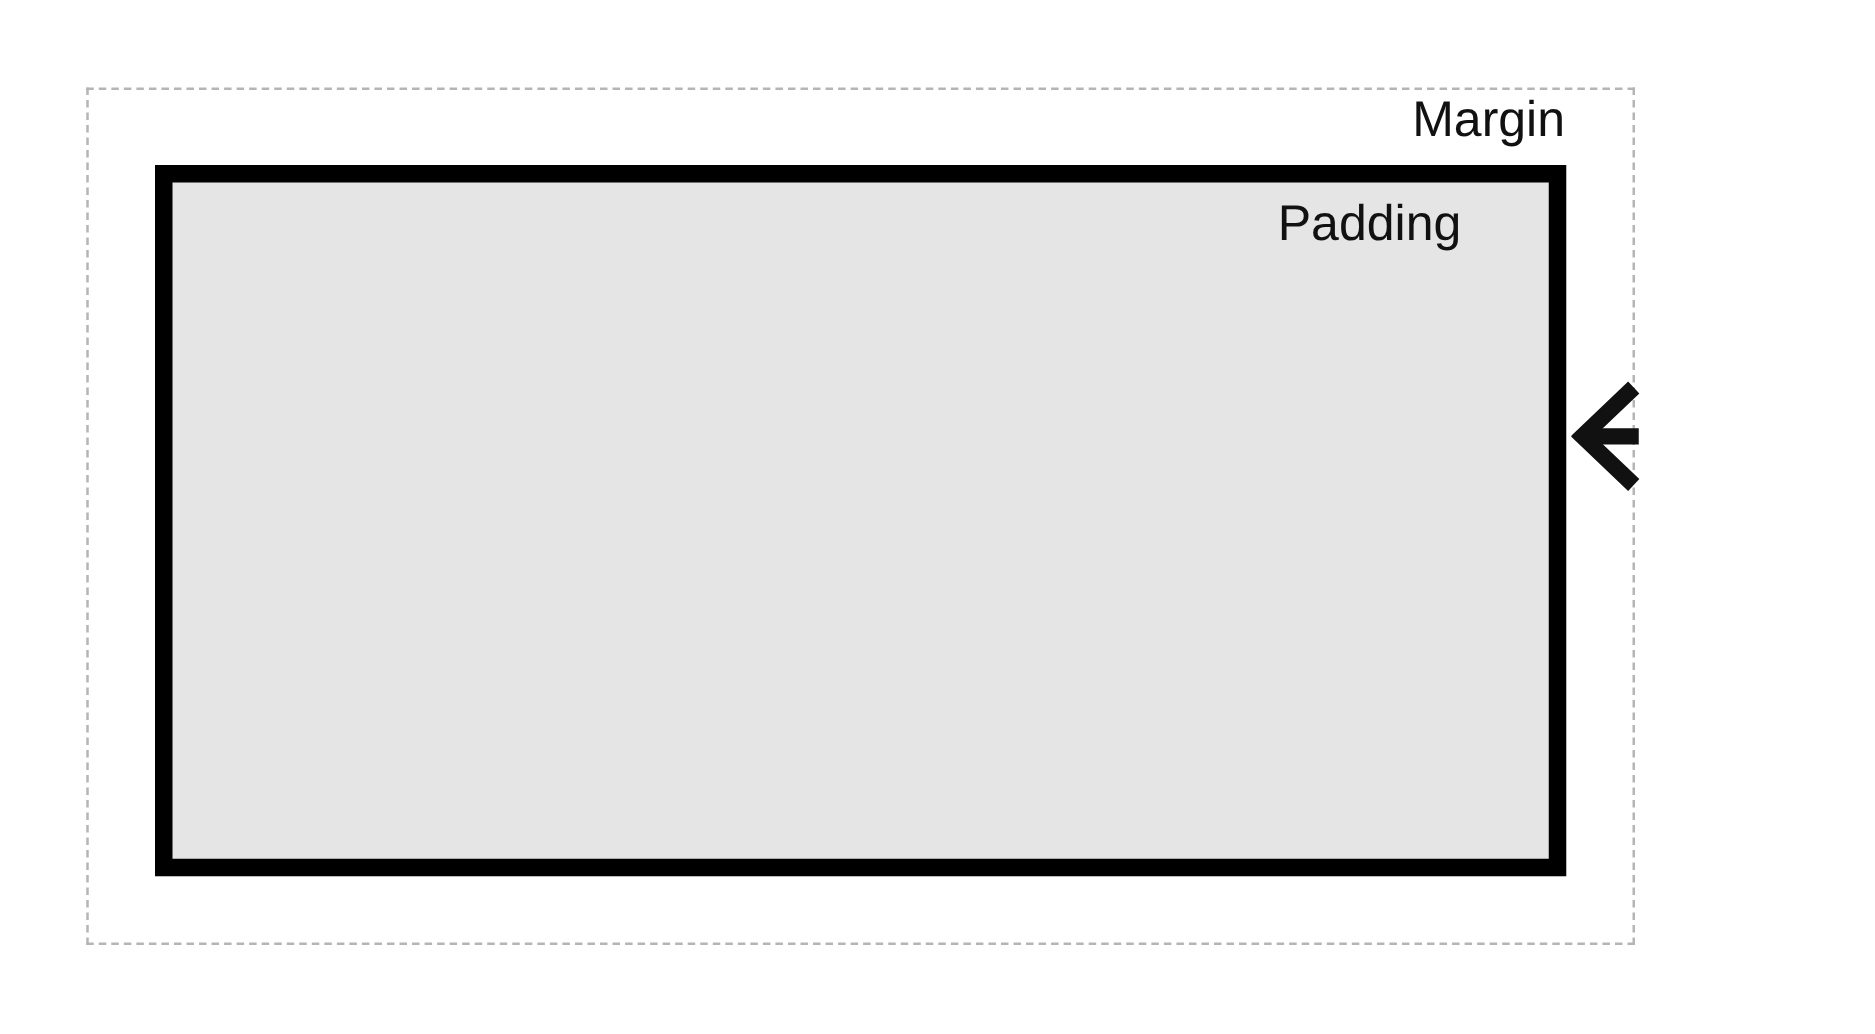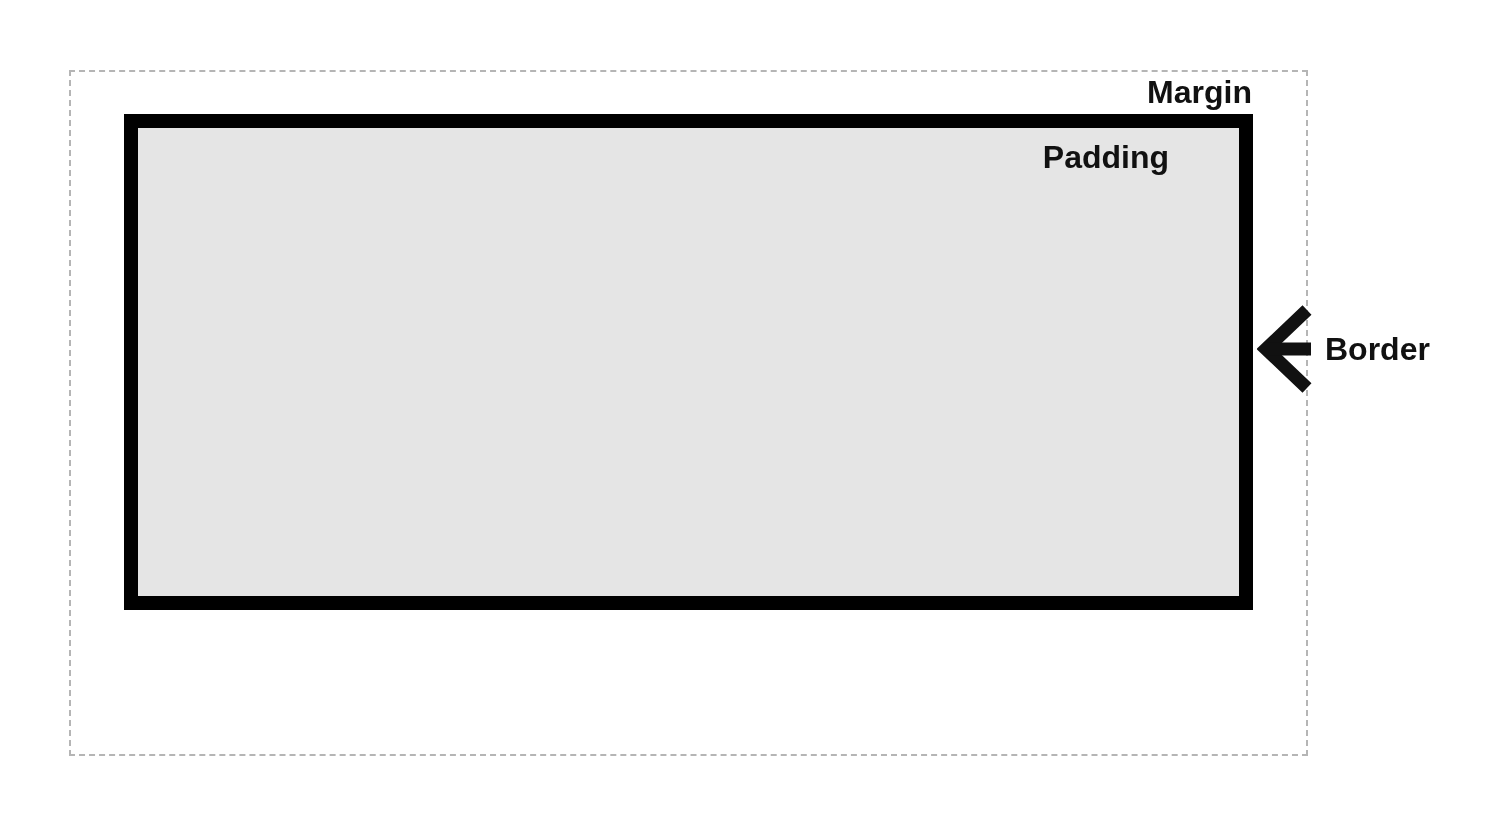--- a/index.html
+++ b/index.html
@@ -14,43 +14,43 @@
   html, body {
     width: 1500px;
     height: 827px;
     background: var(--background);
     font-family: "Liberation Sans", "DejaVu Sans", sans-serif;
     overflow: hidden;
     position: relative;
   }
   .label {
     position: absolute;
-    font-size: 32px;
-    font-weight: 700;
+    font-size: 40px;
+    font-weight: 400;
     line-height: 1;
     color: var(--label-text);
     white-space: nowrap;
   }
   
   .margin-box {
     position: absolute;
     left: 69px;
     top: 70px;
     width: 1239px;
     height: 686px;
     border: 2px dashed var(--margin-dash);
   }
   .margin-label { top: 4px; right: 54px; }
   
   .border-box {
     position: absolute;
     left: 53px;
-    top: 42px;
+    top: 60px;
     width: 1129px;
-    height: 496px;
+    height: 569px;
     border: 14px solid var(--border-line);
     background: var(--padding-fill);
   }
   .padding-label { top: 13px; right: 70px; }
   
   .content-box {
     position: absolute;
     left: 69px;
     top: 70px;
     width: 965px;
@@ -86,16 +86,15 @@
       <div class="label padding-label">Padding</div>
 
     </div>
   </div>
 
   <div class="border-annotation">
     <svg class="arrow-icon" width="56" height="92" viewBox="0 0 56 92" aria-hidden="true">
       <path d="M50 7 L9 46 L50 85" fill="none" stroke="currentColor" stroke-width="13" stroke-linejoin="miter" stroke-linecap="butt"></path>
       <path d="M9 46 H54" fill="none" stroke="currentColor" stroke-width="13" stroke-linecap="butt"></path>
     </svg>
-    <span class="label">Border</span>
   </div>
 
 </div>
 
 </body></html>

